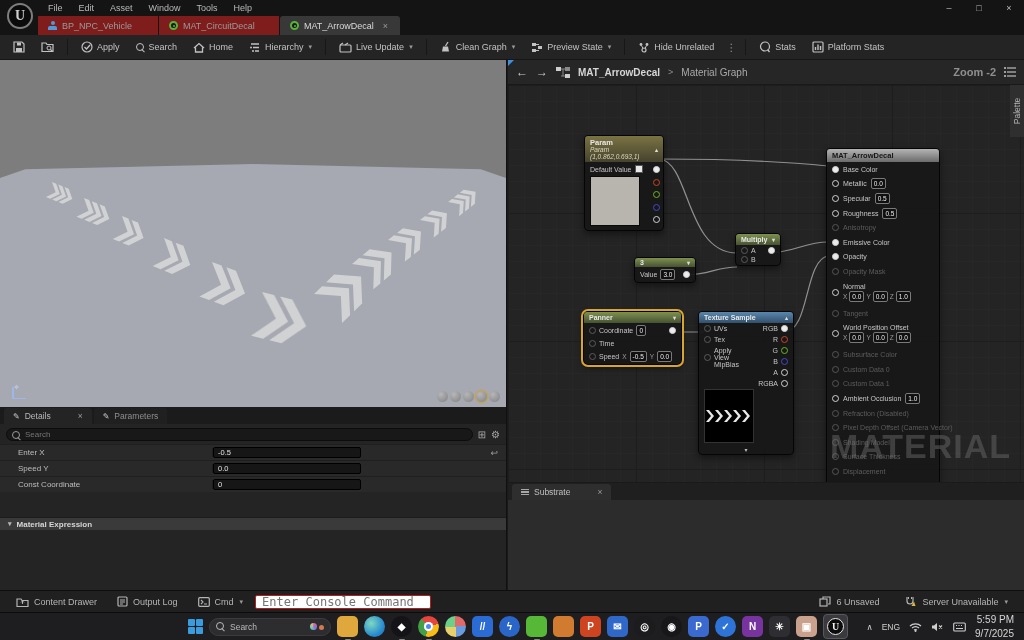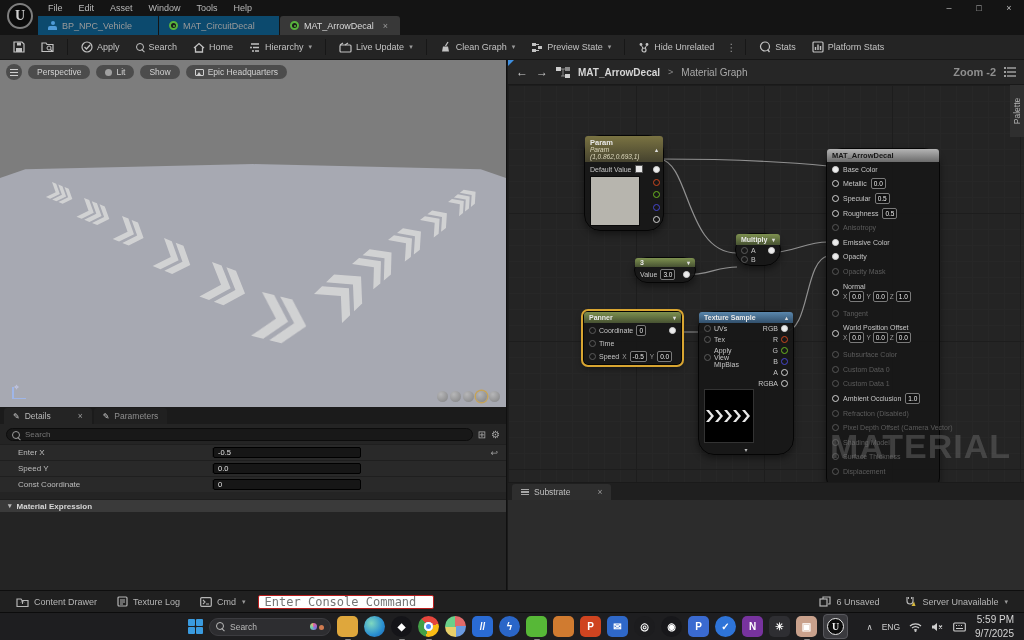--- a/index.html
+++ b/index.html
@@ -11,21 +11,21 @@
   
   .titlebar{position:absolute;left:0;top:0;width:1024px;height:16px;background:#141414;display:flex;align-items:center;z-index:30}
   .ue-logo{position:absolute;left:7px;top:3px;width:26px;height:26px;border-radius:50%;background:#0b0b0b;border:2px solid #7e7e7e;z-index:40;display:flex;align-items:center;justify-content:center;color:#cfcfcf;font-family:"Liberation Serif",serif;font-size:14px;font-weight:bold}
   .menus{display:flex;margin-left:40px}
   .menus span{padding:2px 8px;font-size:9px;color:#b9b9b9;cursor:default}
   .wincontrols{position:absolute;right:0;top:0;height:16px;display:flex}
   .wincontrols span{width:30px;height:16px;display:flex;align-items:center;justify-content:center;font-size:9px;color:#bdbdbd}
 
   
   .tabbar{position:absolute;left:0;top:16px;width:1024px;height:19px;background:#141414;display:flex;align-items:flex-end;padding-left:38px;z-index:29}
-  .tab{height:19px;display:flex;align-items:center;gap:5px;padding:0 10px;font-size:9px;color:#9a9a9a;background:#0c4a6e;margin-right:1px;min-width:120px}
+  .tab{height:19px;display:flex;align-items:center;gap:5px;padding:0 10px;font-size:9px;color:#9a9a9a;background:#7f1d1d;margin-right:1px;min-width:120px}
   .tab.active{background:#383838;color:#d9d9d9;border-radius:3px 3px 0 0}
   .tab .close{margin-left:auto;color:#9a9a9a;font-size:9px;padding:0 2px}
   .ticon{width:9px;height:9px;flex:none;position:relative}
   .ticon.blueprint::before{content:"";position:absolute;left:2.5px;top:0;width:4px;height:4px;border-radius:50%;background:#4f9bd9}
   .ticon.blueprint::after{content:"";position:absolute;left:0;top:4.5px;width:9px;height:4px;border-radius:2px 2px 0 0;background:#4f9bd9}
   .ticon.material{border:2px solid #58b33c;border-radius:50%;width:9px;height:9px;background:#1a1a1a}
   .ticon.material::before{content:"";position:absolute;left:1.5px;top:1.5px;width:2px;height:2px;border-radius:50%;background:#58b33c}
   .dirty{color:#cfcfcf}
 
   
@@ -91,21 +91,21 @@
 
   
   .canvas{position:absolute;left:508px;top:85px;width:516px;height:397px;background-color:#242424;overflow:hidden;
     background-image:
       linear-gradient(#1d1d1d 1px,transparent 1px),linear-gradient(90deg,#1d1d1d 1px,transparent 1px),
       linear-gradient(#272727 1px,transparent 1px),linear-gradient(90deg,#272727 1px,transparent 1px);
     background-size:128px 128px,128px 128px,16px 16px,16px 16px}
   .wires{position:absolute;left:0;top:0;z-index:1}
   .watermark{position:absolute;left:322px;top:342px;font-size:34px;font-weight:bold;color:rgba(110,110,110,.45);letter-spacing:1px;z-index:5;white-space:nowrap}
 
-  .node{position:absolute;background:rgba(23,23,23,.94);border:1px solid #050505;border-radius:16px;box-shadow:0 3px 7px rgba(0,0,0,.45);font-size:7.5px;color:#c6c6c6;z-index:2}
+  .node{position:absolute;background:rgba(23,23,23,.94);border:1px solid #050505;border-radius:4px;box-shadow:0 3px 7px rgba(0,0,0,.45);font-size:7.5px;color:#c6c6c6;z-index:2}
   .nhead{border-radius:3px 3px 0 0;padding:2px 5px;font-weight:bold;color:#e9e9e9;display:flex;align-items:center;gap:4px}
   .nhead .hc{margin-left:auto;font-size:6px;color:#ddd}
   .olive{background:linear-gradient(#7a7342,#45422e)}
   .grayh{background:linear-gradient(#b4b4b4,#6b6b6b);color:#161616}
   .greenh{background:linear-gradient(#7e9150,#475232)}
   .blueh{background:linear-gradient(#5a87ad,#32506c)}
   .subtt{font-weight:normal;font-style:italic;font-size:6.5px;color:#ddd8bd;margin-top:-1px}
   .pin{width:7px;height:7px;border:1.5px solid #d2d2d2;border-radius:50%;flex:none}
   .pin.filled{background:#ececec}
   .pin.red{border-color:#c8451f}.pin.green{border-color:#6ab520}.pin.blue{border-color:#4545cc}
@@ -343,41 +343,20 @@
           <path d="M0,0 L16,18 L0,36 L10,36 L26,18 L10,0 Z M15,0 L31,18 L15,36 L25,36 L41,18 L25,0 Z"></path>
         </g>
       <g transform="translate(352,204) rotate(-40) scale(0.92)">
           <path d="M0,0 L16,18 L0,36 L10,36 L26,18 L10,0 Z M15,0 L31,18 L15,36 L25,36 L41,18 L25,0 Z"></path>
         </g>
       <g transform="translate(314,234) rotate(-44) scale(1.12)">
           <path d="M0,0 L16,18 L0,36 L10,36 L26,18 L10,0 Z M15,0 L31,18 L15,36 L25,36 L41,18 L25,0 Z"></path>
         </g>
     </g>
   </svg>
-  <div class="vp-ovl">
-    <span class="burger">
-        <i></i>
-        <i></i>
-        <i></i>
-      </span>
-    <span class="pill">
-        <span>Perspective</span>
-      </span>
-    <span class="pill">
-        <span class="dotic"></span>
-        <span>Lit</span>
-      </span>
-    <span class="pill">
-        <span>Show</span>
-      </span>
-    <span class="pill">
-        <span class="imgic"></span>
-        <span>Epic Headquarters</span>
-      </span>
-  </div>
   <div class="gizmo">
     <i style="left:0;bottom:0;width:1.5px;height:12px"></i>
     <i style="left:0;bottom:0;width:14px;height:1.5px"></i>
   </div>
   <div class="shapebtns">
     <b></b>
     <b></b>
     <b></b>
     <b class="sel"></b>
     <b></b>
@@ -410,21 +389,21 @@
     <span class="revert">↩</span>
   </div>
   <div class="drow">
     <span class="lab">Speed Y</span>
     <input class="dinput" value="0.0" style="">
   </div>
   <div class="drow">
     <span class="lab">Const Coordinate</span>
     <input class="dinput" value="0" style="">
   </div>
-  <div class="dsection" style="margin-top:7px">
+  <div class="dsection" style="margin-top:25px">
     <span class="sect-caret">▾</span>
     <span>Material Expression</span>
   </div>
 </div>
 
 <div class="gheader">
   <span class="nav">←</span>
   <span class="nav">→</span>
   <svg width="14" height="11" viewBox="0 0 14 11">
       <rect x="0" y="0" width="5" height="4" fill="#cfcfcf"></rect>
@@ -835,21 +814,21 @@
         <path d="M1,3 h4 l1,1.5 h6 v6 h-11 z" fill="none" stroke="#b5b5b5" stroke-width="1.2"></path>
         <path d="M6.5,8 V5 M5,6.5 L6.5,5 L8,6.5" stroke="#b5b5b5"></path>
       </svg>
     <span>Content Drawer</span>
   </span>
   <span class="sbtn">
     <svg width="11" height="11" viewBox="0 0 11 11">
         <rect x="1" y="1" width="9" height="9" rx="1" fill="none" stroke="#b5b5b5" stroke-width="1.2"></rect>
         <path d="M3,4 h5 M3,6 h5 M3,8 h3" stroke="#b5b5b5"></path>
       </svg>
-    <span>Texture Log</span>
+    <span>Output Log</span>
   </span>
   <span class="sbtn">
     <svg width="12" height="10" viewBox="0 0 12 10">
         <rect x="0.7" y="0.7" width="10.6" height="8.6" rx="1" fill="none" stroke="#b5b5b5" stroke-width="1.2"></rect>
         <path d="M3,3 l2,2 l-2,2 M6,7 h3" stroke="#b5b5b5" stroke-width="1.1" fill="none"></path>
       </svg>
     <span>Cmd</span>
     <span class="caret">▾</span>
   </span>
   <input class="console" placeholder="Enter Console Command" style="">

